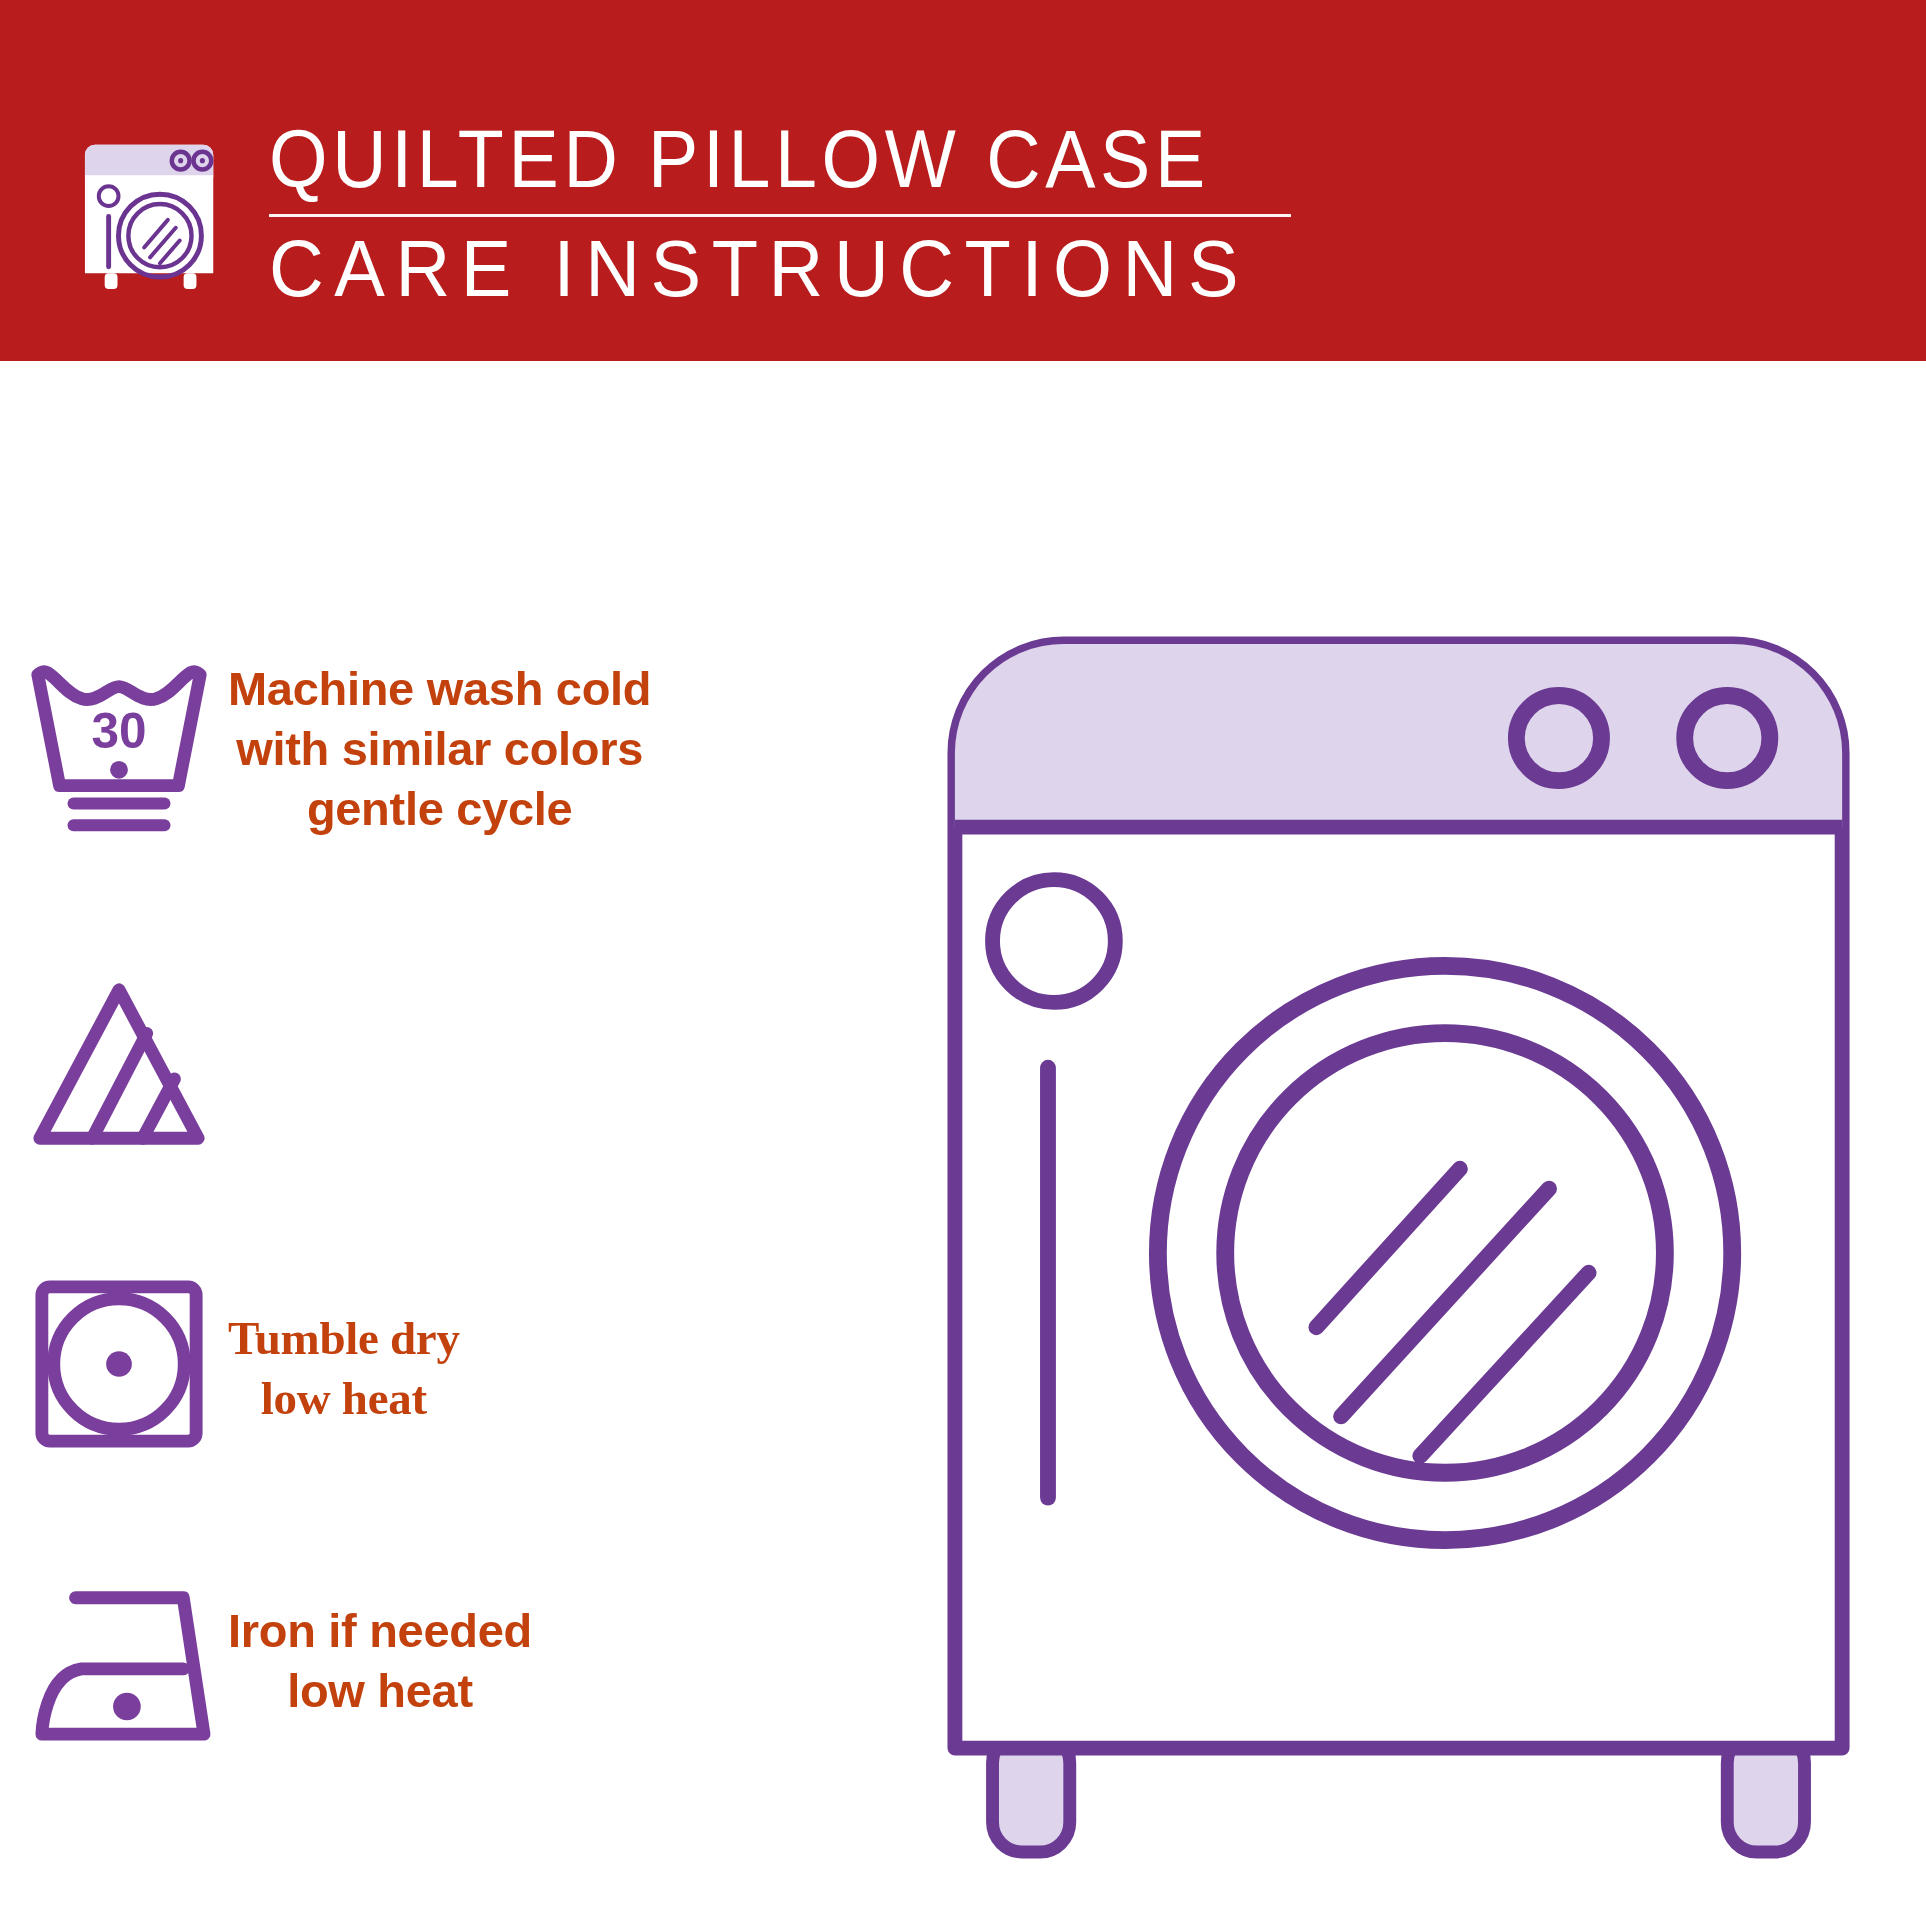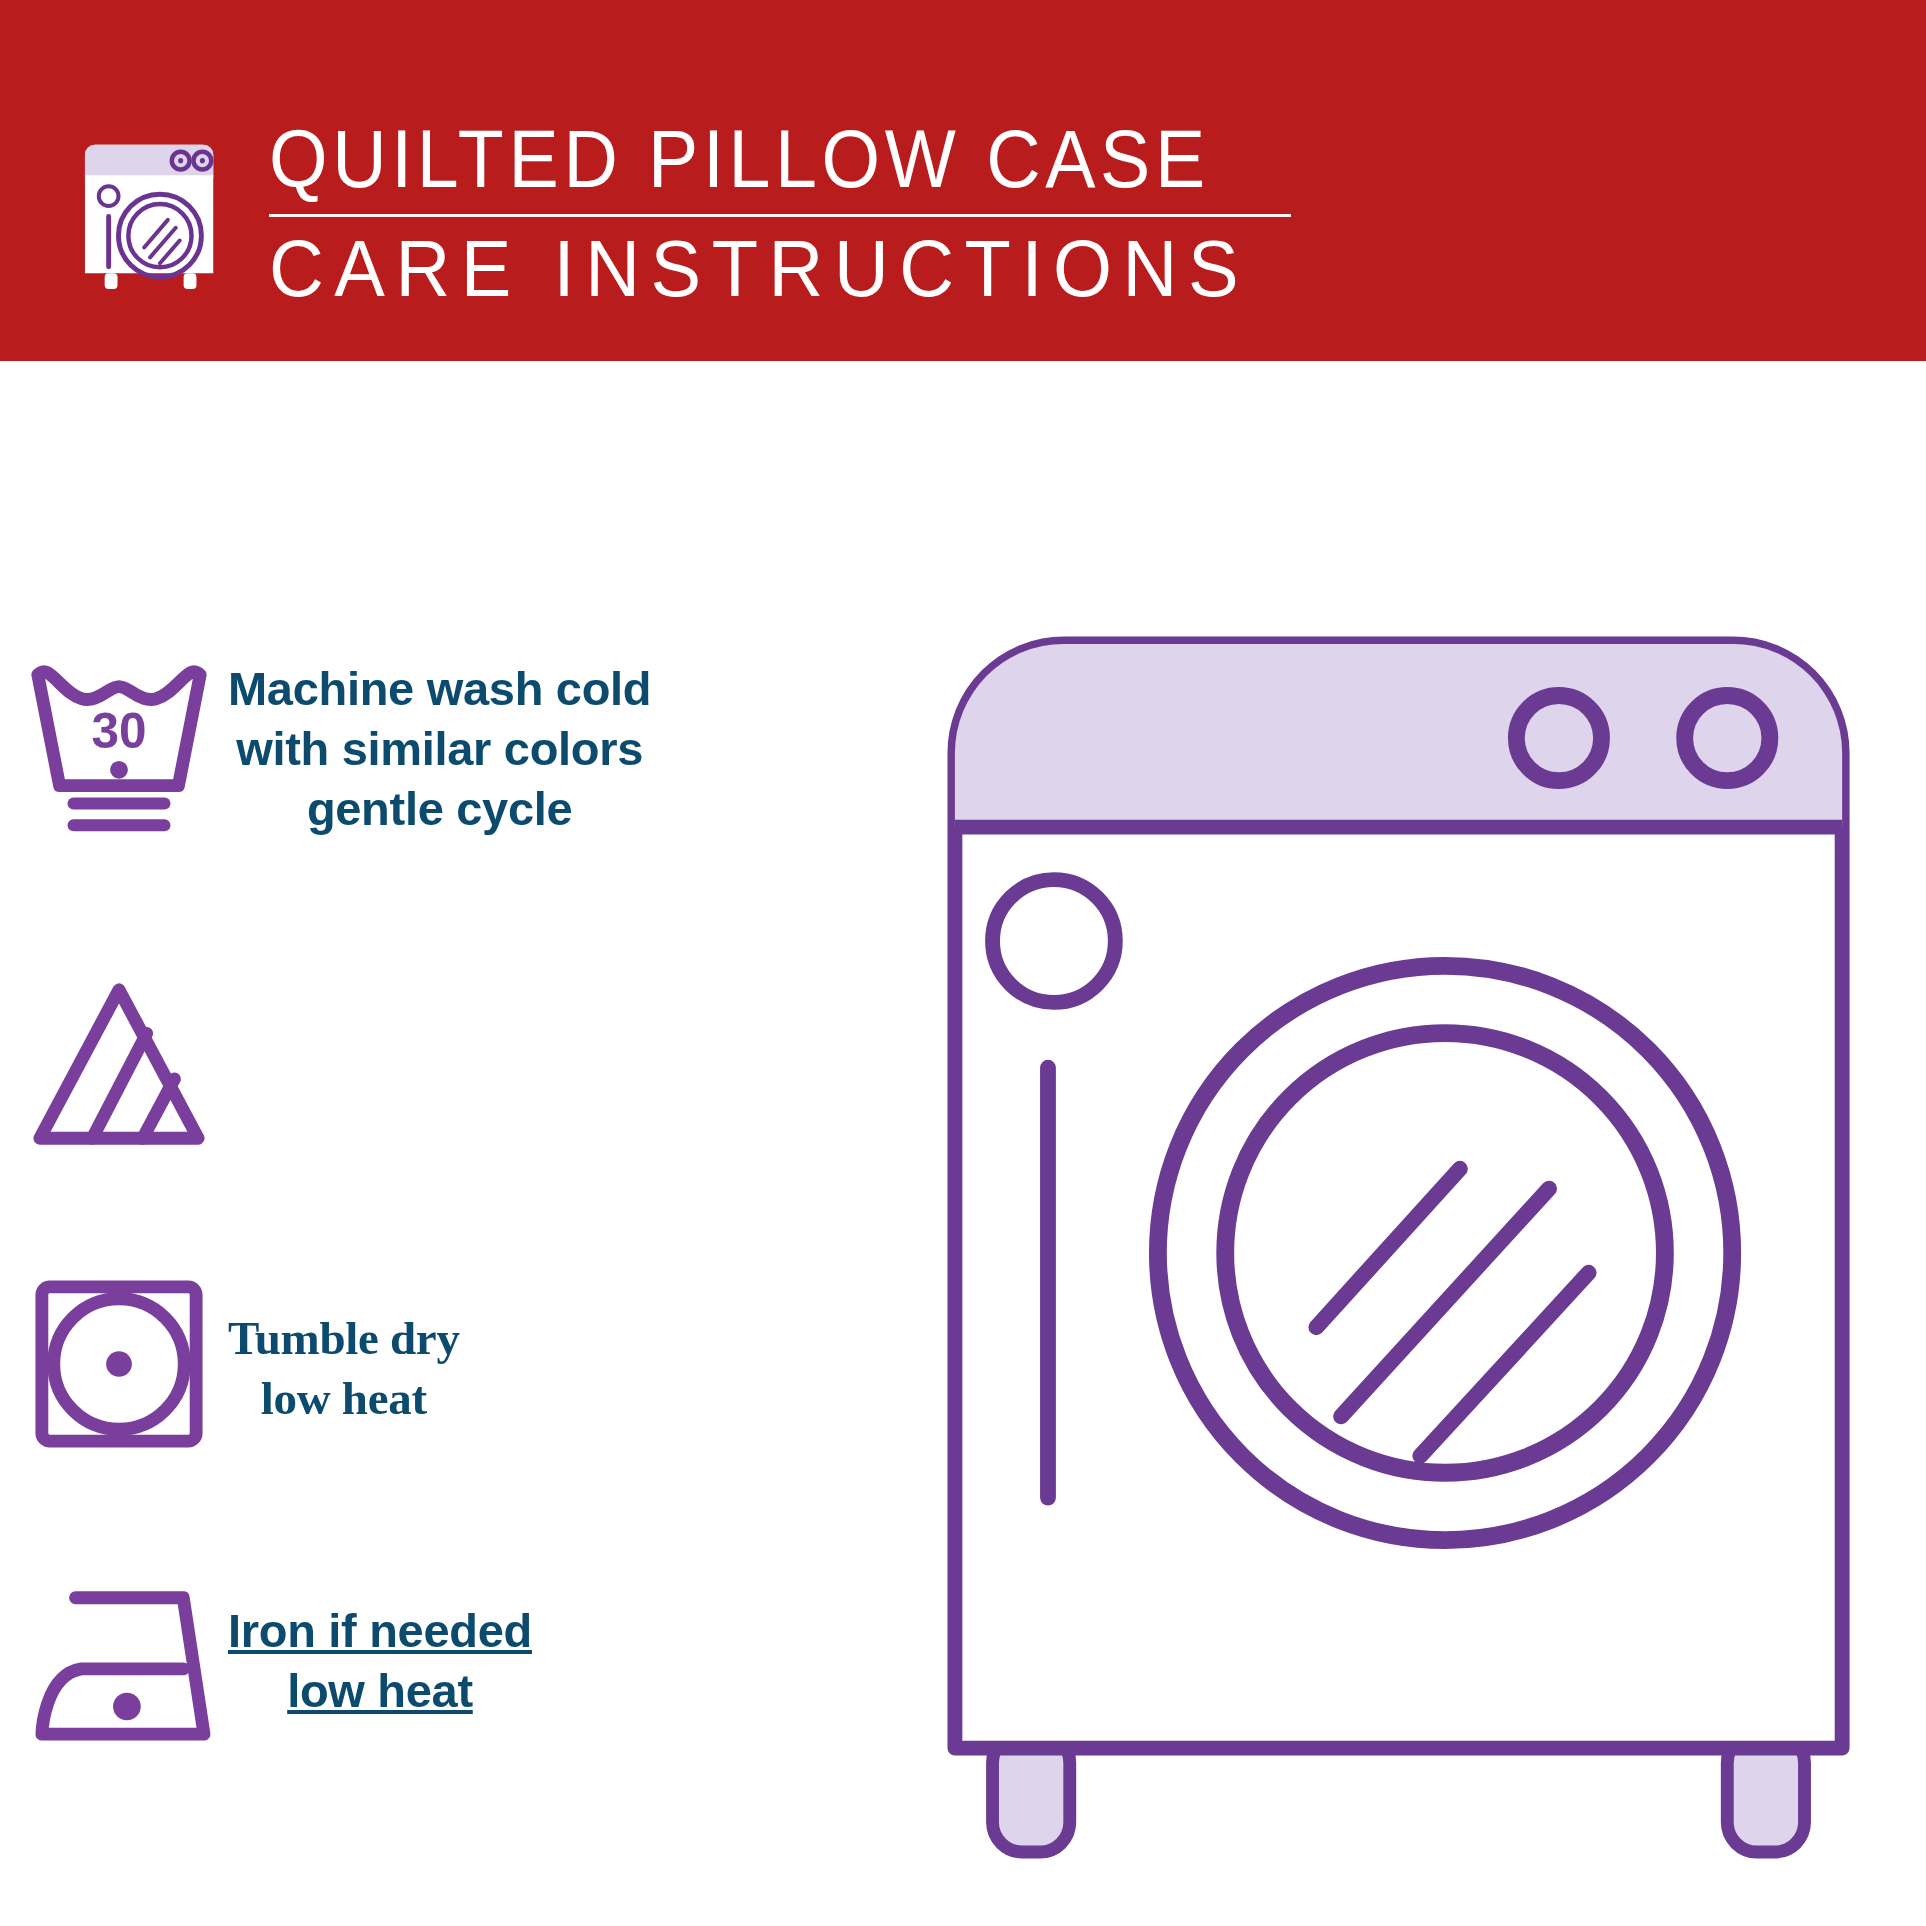--- a/index.html
+++ b/index.html
@@ -58,34 +58,34 @@
     display:flex;align-items:flex-start;
     height:297px;
   }
   .care-icon{
     width:228px;min-width:228px;
     display:flex;align-items:flex-start;justify-content:center;
     padding-left:10px;
     box-sizing:border-box;
   }
   .care-text{
-    color:#0c4a6e;
+    color:#c2410c;
     font-size:47px;
     line-height:1.28;
     font-weight:700;
     letter-spacing:-0.3px;
     padding-top:4px;
   }
   .care-text .ln{display:block;white-space:nowrap;}
 
   
   .row-1 .care-text{padding-top:6px;}
   .row-2 .care-text{padding-top:57px;}
   .row-3 .care-text{padding-top:61px;font-family:Liberation Serif, serif;}
-  .row-4 .care-text{padding-top:57px;text-decoration:underline;}
+  .row-4 .care-text{padding-top:57px;}
   .row-2 .care-icon{padding-top:22px;}
   .row-3 .care-icon{padding-top:28px;}
   .row-4 .care-icon{padding-top:32px;}
 
   
   .washer-art{
     position:absolute;left:945px;top:634px;width:911px;height:1228px;
   }
 </style>
 </head>

